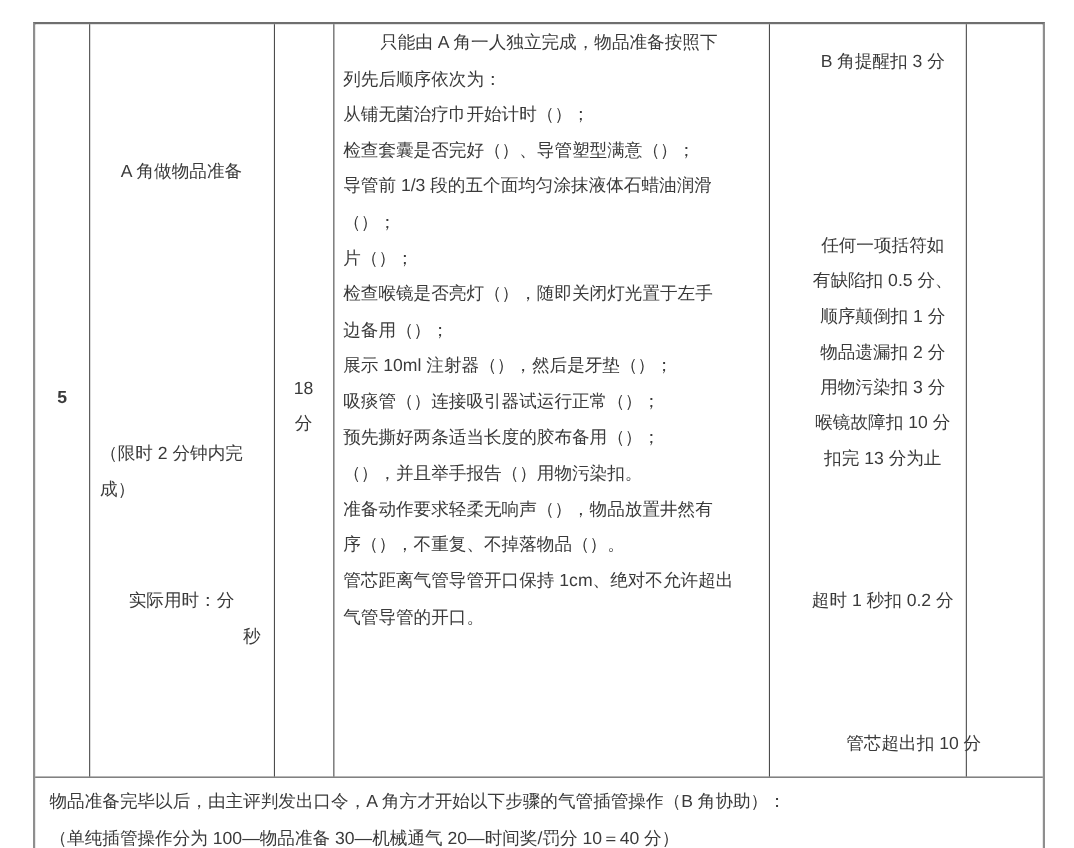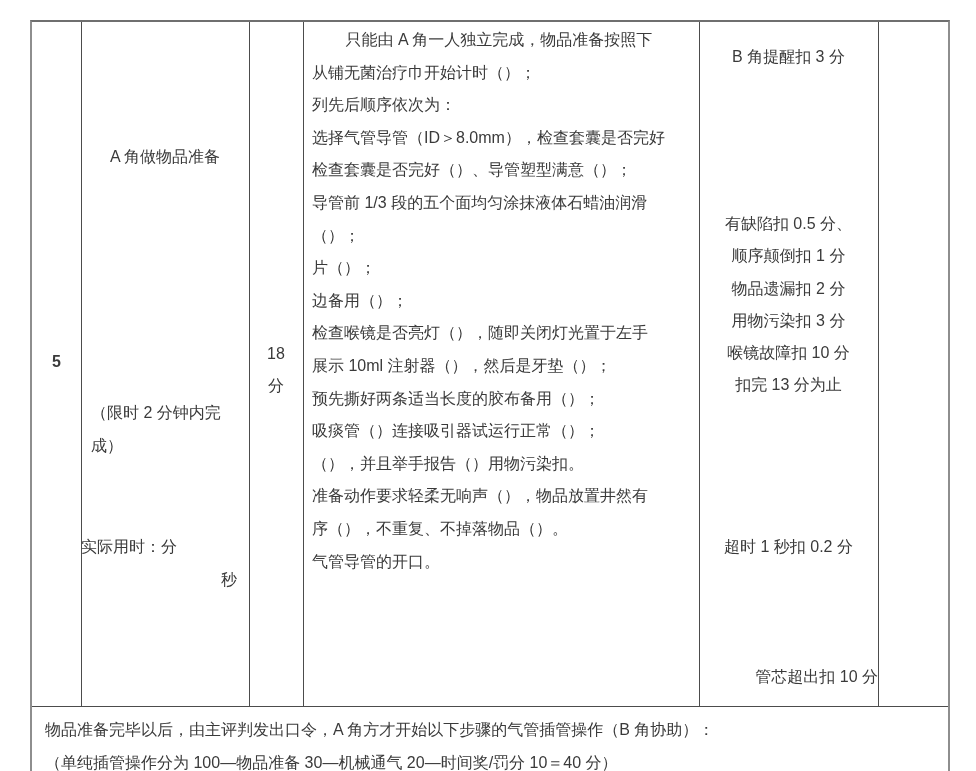--- a/index.html
+++ b/index.html
@@ -29,30 +29,30 @@
   .c-score{left:217px;width:54px;}
   .c-steps{left:271px;width:396px;}
   .c-ded{left:667px;width:179px;}
   .c-empty{left:846px;right:0;}
 
   .row-number{position:absolute;top:324px;left:0;width:100%;text-align:center;font-weight:bold;line-height:32px;}
 
   .item-title{position:absolute;top:119px;left:0;width:100%;text-align:center;line-height:32px;}
   .item-limit{position:absolute;top:375px;left:0;width:100%;line-height:32.5px;}
   .item-limit .inner{width:148px;margin:0 auto;text-align:left;}
-  .item-actual{position:absolute;top:509px;left:0;width:100%;line-height:32px;font-family:Liberation Serif, serif;}
+  .item-actual{position:absolute;top:509px;left:0;width:100%;text-align:center;line-height:32px;font-family:Liberation Serif, serif;}
   .item-seconds{position:absolute;top:542px;left:0;width:100%;text-align:right;box-sizing:border-box;padding-right:12px;line-height:32px;}
 
   .score-box{position:absolute;top:316px;left:0;width:100%;text-align:center;line-height:32px;}
 
   .steps{position:absolute;top:0;left:0;width:100%;box-sizing:border-box;padding:2px 6px 0 9px;line-height:32.6px;}
   .steps .line{white-space:nowrap;}
   .steps .line:first-child{text-indent:2.1em;}
 
-  .ded-item{position:absolute;left:0;width:100%;text-align:center;line-height:32.3px;}
+  .ded-item{position:absolute;left:0;width:100%;text-align:center;line-height:32.3px;padding-left:14px;}
   .ded-1{top:19px;}
   .ded-block{top:186px;}
   .ded-2{top:509px;}
   .ded-3{top:639px;text-align:right;}
 
   .footer{position:absolute;top:684px;left:0;width:100%;box-sizing:border-box;padding:8px 0 0 13px;line-height:32.5px;}
   .footer .fline{white-space:nowrap;}
 </style>
 </head>
 <body>
@@ -83,42 +83,43 @@
     <div class="cell c-score">
       <div class="score-box">
         <div>18</div>
         <div>分</div>
       </div>
     </div>
 
     <div class="cell c-steps">
       <div class="steps">
           <div class="line">只能由 A 角一人独立完成，物品准备按照下</div>
+          <div class="line">列先后顺序依次为：</div>
           <div class="line">从铺无菌治疗巾开始计时（）；</div>
-          <div class="line">列先后顺序依次为：</div>
-          <div class="line">选择气管导管（ID＞8.0mm），检查套囊是否完好</div>
           <div class="line">检查套囊是否完好（）、导管塑型满意（）；</div>
           <div class="line">导管前 1/3 段的五个面均匀涂抹液体石蜡油润滑</div>
           <div class="line">（）；</div>
           <div class="line">片（）；</div>
+          <div class="line">检查喉镜是否亮灯（），随即关闭灯光置于左手</div>
           <div class="line">边备用（）；</div>
-          <div class="line">检查喉镜是否亮灯（），随即关闭灯光置于左手</div>
           <div class="line">展示 10ml 注射器（），然后是牙垫（）；</div>
+          <div class="line">吸痰管（）连接吸引器试运行正常（）；</div>
           <div class="line">预先撕好两条适当长度的胶布备用（）；</div>
-          <div class="line">吸痰管（）连接吸引器试运行正常（）；</div>
           <div class="line">（），并且举手报告（）用物污染扣。</div>
           <div class="line">准备动作要求轻柔无响声（），物品放置井然有</div>
           <div class="line">序（），不重复、不掉落物品（）。</div>
+          <div class="line">管芯距离气管导管开口保持 1cm、绝对不允许超出</div>
           <div class="line">气管导管的开口。</div>
         </div>
     </div>
 
     <div class="cell c-ded">
       <div class="ded-item ded-1">B 角提醒扣 3 分</div>
       <div class="ded-item ded-block">
+          <div class="bline">任何一项括符如</div>
           <div class="bline">有缺陷扣 0.5 分、</div>
           <div class="bline">顺序颠倒扣 1 分</div>
           <div class="bline">物品遗漏扣 2 分</div>
           <div class="bline">用物污染扣 3 分</div>
           <div class="bline">喉镜故障扣 10 分</div>
           <div class="bline">扣完 13 分为止</div>
         </div>
       <div class="ded-item ded-2">超时 1 秒扣 0.2 分</div>
       <div class="ded-item ded-3">管芯超出扣 10 分</div>
     </div>

